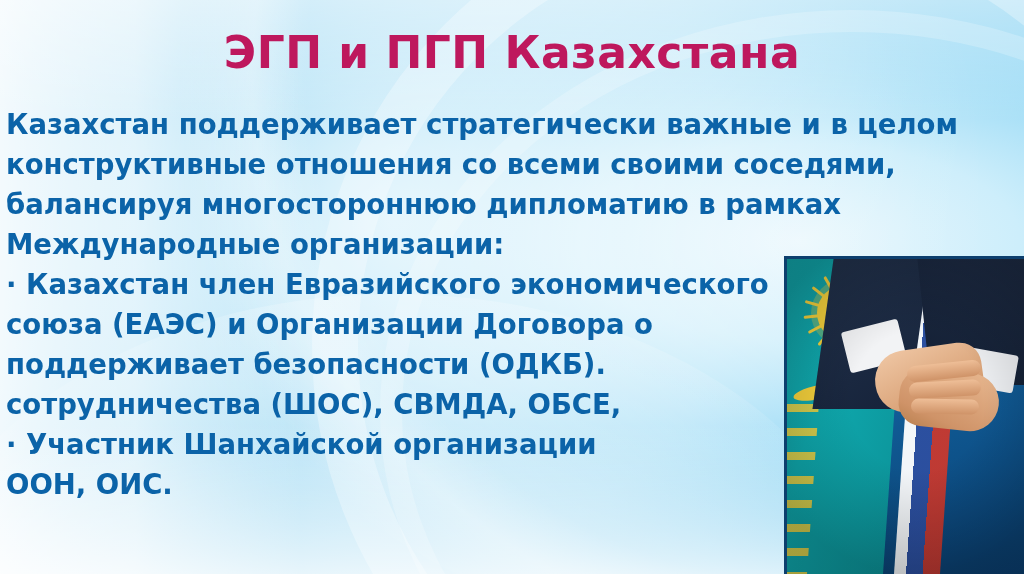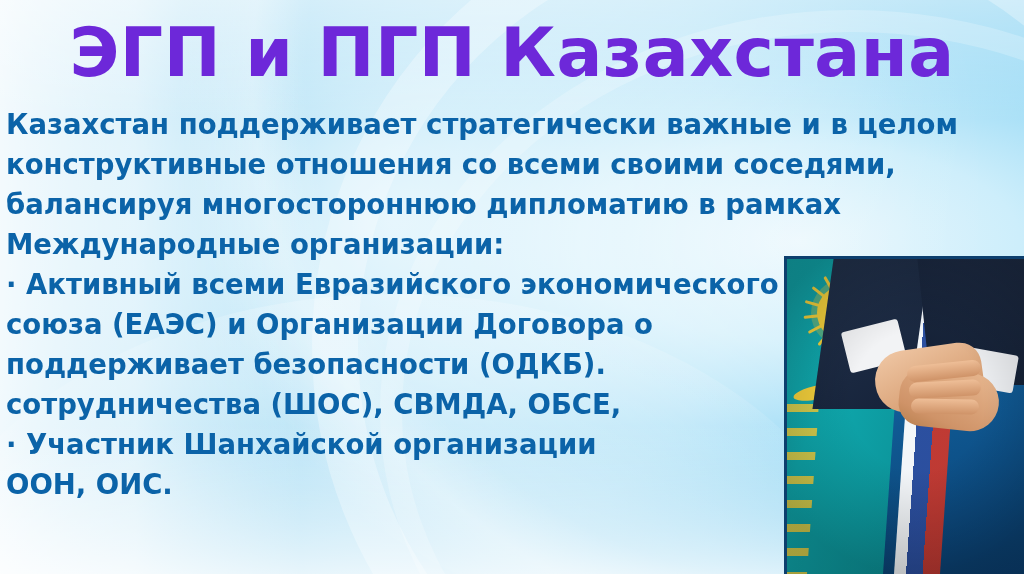--- a/index.html
+++ b/index.html
@@ -88,24 +88,24 @@
     background: linear-gradient(to top, rgba(255,255,255,0.80) 0%, rgba(255,255,255,0.0) 100%);
   }
 
   
   .title {
     position: absolute;
     left: 0;
     right: 0;
     top: 20px;
     text-align: center;
-    font-size: 68px;
+    font-size: 44px;
     line-height: 66px;
     font-weight: 700;
-    color: #6d28d9;
+    color: #be185d;
     letter-spacing: 0.5px;
     white-space: nowrap;
   }
 
   
   .body-text {
     position: absolute;
     left: 6px;
     top: 104px;
     width: 980px;
@@ -298,21 +298,21 @@
   <div class="bg-top-fade"></div>
   <div class="bg-bottom-fade"></div>
 
   <div class="title">ЭГП и ПГП Казахстана</div>
 
   <div class="body-text">
     <div class="line">Казахстан поддерживает стратегически важные и в целом</div>
     <div class="line">конструктивные отношения со всеми своими соседями,</div>
     <div class="line">балансируя многостороннюю дипломатию в рамках</div>
     <div class="line">Международные организации:</div>
-    <div class="line">· Активный всеми Евразийского экономического</div>
+    <div class="line">· Казахстан член Евразийского экономического</div>
     <div class="line">союза (ЕАЭС) и Организации Договора о</div>
     <div class="line"> поддерживает безопасности (ОДКБ).</div>
     <div class="line">сотрудничества (ШОС), СВМДА, ОБСЕ,</div>
     <div class="line">· Участник Шанхайской организации</div>
     <div class="line">ООН, ОИС.</div>
   </div>
 
   <div class="photo">
     <div class="sky"></div>
     <div class="flag-kz">

